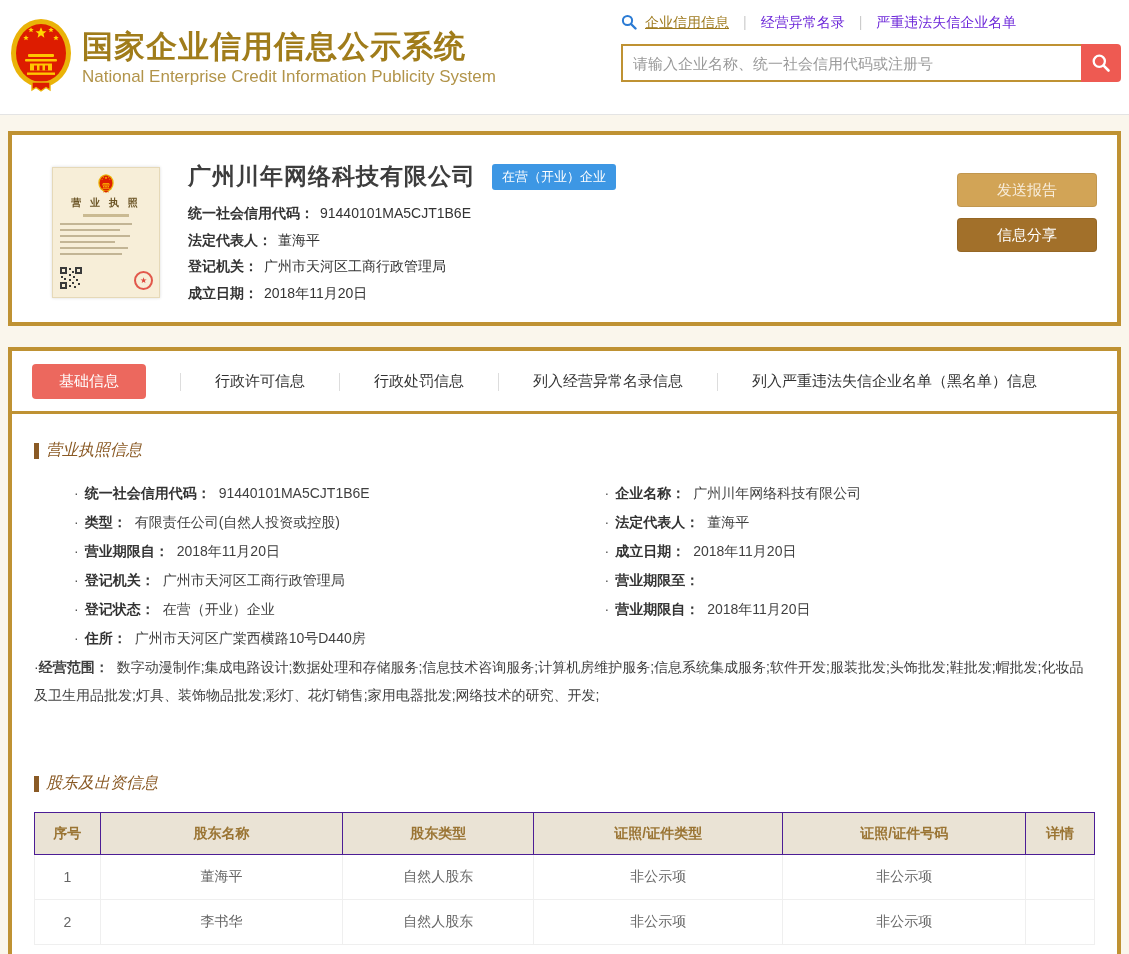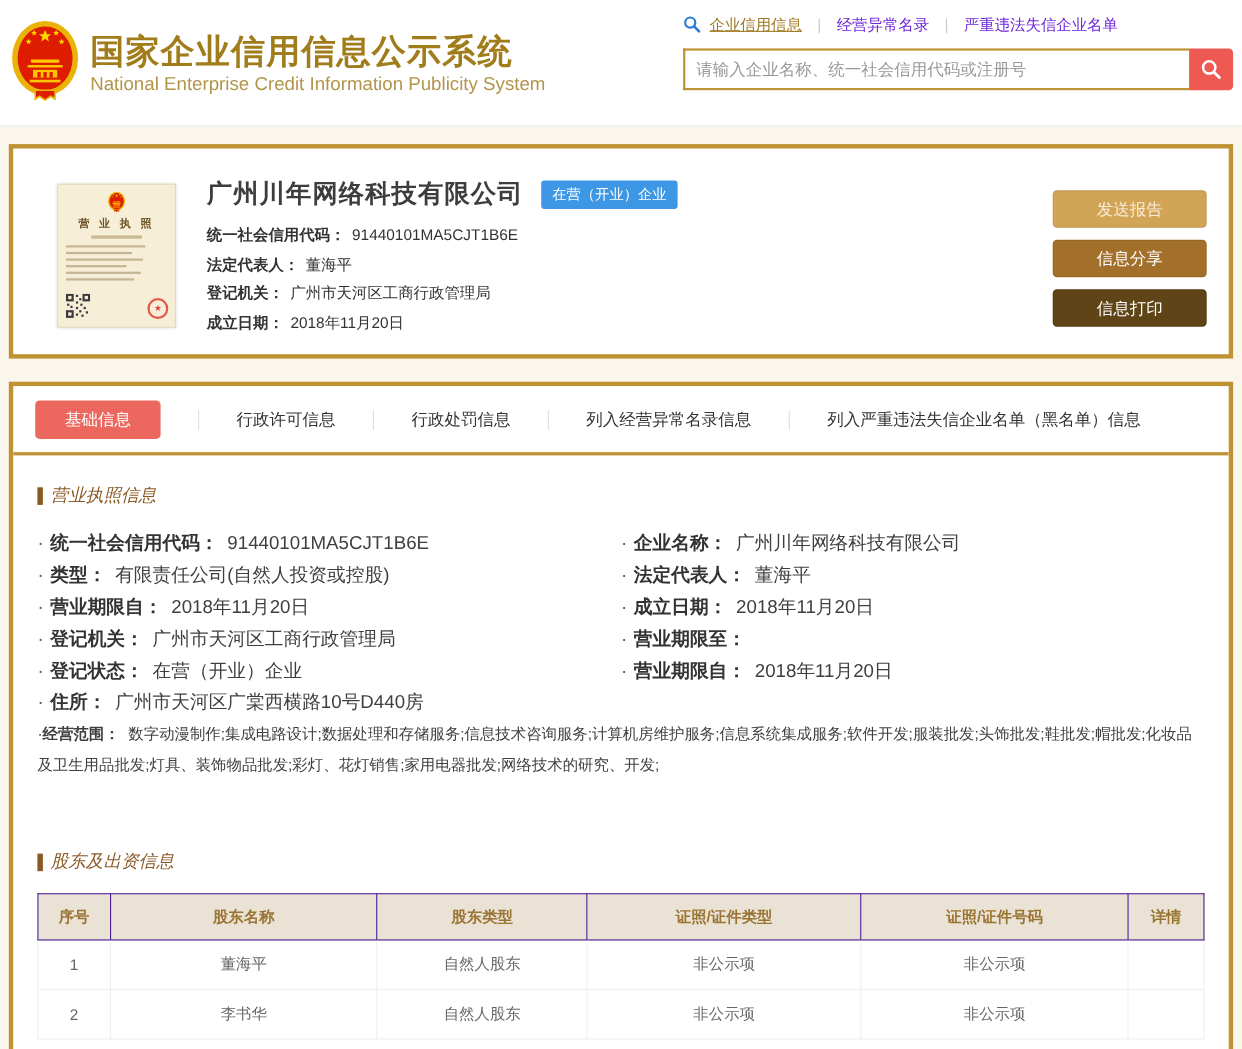--- a/index.html
+++ b/index.html
@@ -85,21 +85,21 @@
     background:#ec685e; color:#fff; padding:8px 27px; border-radius:4px; font-size:15px;
   }
   .tab-sep { width:1px; height:18px; background:#ddd; margin:0 34px; }
   .tabs-underline { height:3px; background:#bf9233; }
   .detail-body { padding:26px 22px 0; }
   .section-title { display:flex; align-items:center; margin-bottom:18px;font-style:italic; }
   .section-bar { width:5px; height:16px; background:#8a5a25; margin-right:7px; }
   .section-text { font-size:16px; color:#8a5a25; }
   .fields-grid { display:flex; }
   .fields-col { width:50%; }
-  .field { font-size:17px; line-height:29px; color:#3f3f3f; white-space:nowrap; }
+  .field { font-size:14px; line-height:29px; color:#3f3f3f; white-space:nowrap;margin-left:40px; }
   .field .dot { color:#555; margin-right:6px; }
   .field .lbl { font-weight:bold; color:#333; }
   .field .val { margin-left:8px; }
   .scope-field { font-size:14px; line-height:28px; color:#3f3f3f; margin-top:0; }
   .scope-field .lbl { font-weight:bold; }
   .scope-field .val { margin-left:8px; }
   
   .shareholders { margin-top:64px; }
   .sh-table { width:100%; border-collapse:collapse; margin-top:16px; table-layout:fixed; }
   .sh-table th {
@@ -230,21 +230,20 @@
         <span class="lbl">登记机关：</span><span class="val">广州市天河区工商行政管理局</span>
       </div>
       <div class="info-line">
         <span class="lbl">成立日期：</span><span class="val">2018年11月20日</span>
       </div>
     </div>
 
     <div class="action-col">
       <button class="act-btn b1">发送报告</button>
       <button class="act-btn b2">信息分享</button>
-      <button class="act-btn b3">信息打印</button>
     </div>
   </section>
 
   <section class="gold-card detail-card">
     <div class="tabs-row">
       <span class="tab active">基础信息</span>
       <span class="tab-sep"></span>
       <span class="tab">行政许可信息</span>
       <span class="tab-sep"></span>
       <span class="tab">行政处罚信息</span>

